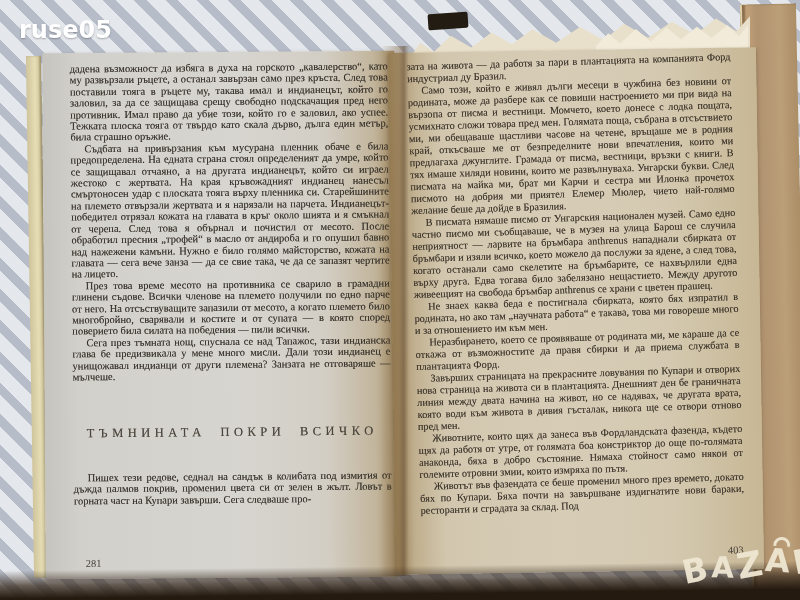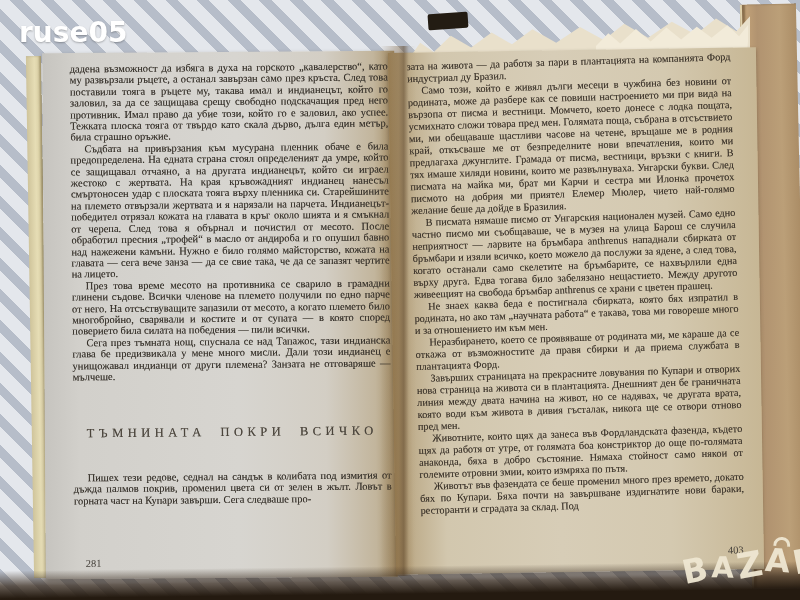--- a/index.html
+++ b/index.html
@@ -45,21 +45,21 @@
     color:#4b453c;margin:46px 0 32px 0;}
   .page-num{position:absolute;font-size:10.5px;color:#45403a;}
   .page-num-left{left:40px;bottom:10px;}
   .page-num-right{right:20px;bottom:14px;transform:rotate(-1deg);}
   
   .bottom-shadow{position:absolute;left:-10px;right:-10px;bottom:-6px;height:40px;
     transform:rotate(-0.7deg);
     background:linear-gradient(to bottom,rgba(58,44,31,0) 0%,rgba(58,44,31,.75) 38%,#241a10 70%);}
   .username{position:absolute;left:19px;top:16px;
     font-family:"DejaVu Sans","Liberation Sans",sans-serif;font-weight:bold;
-    font-size:28px;color:#ffffff;text-shadow:0 1px 2px rgba(0,0,0,.28);}
+    font-size:24px;color:#ffffff;text-shadow:0 1px 2px rgba(0,0,0,.28);}
   .watermark{position:absolute;left:682px;top:548px;transform:rotate(-5deg);
     font-family:"DejaVu Sans","Liberation Sans",sans-serif;font-weight:800;
     color:#efe7d2;opacity:.95;white-space:nowrap;}
   .wl{display:inline-block;line-height:1;}
   .wl-0{font-size:33px;transform:rotate(-7deg);}
   .wl-1{font-size:29px;transform:rotate(6deg) translateY(-2px);margin-left:-2px;}
   .wl-2{font-size:35px;transform:rotate(-5deg);margin-left:-2px;}
   .wl-3{font-size:32px;transform:rotate(9deg) translateY(-3px);margin-left:-3px;position:relative;}
   .wl-3::before{content:'';position:absolute;top:-8px;left:7px;width:11px;height:11px;
     border:3.5px solid #efe7d2;border-radius:50%;

